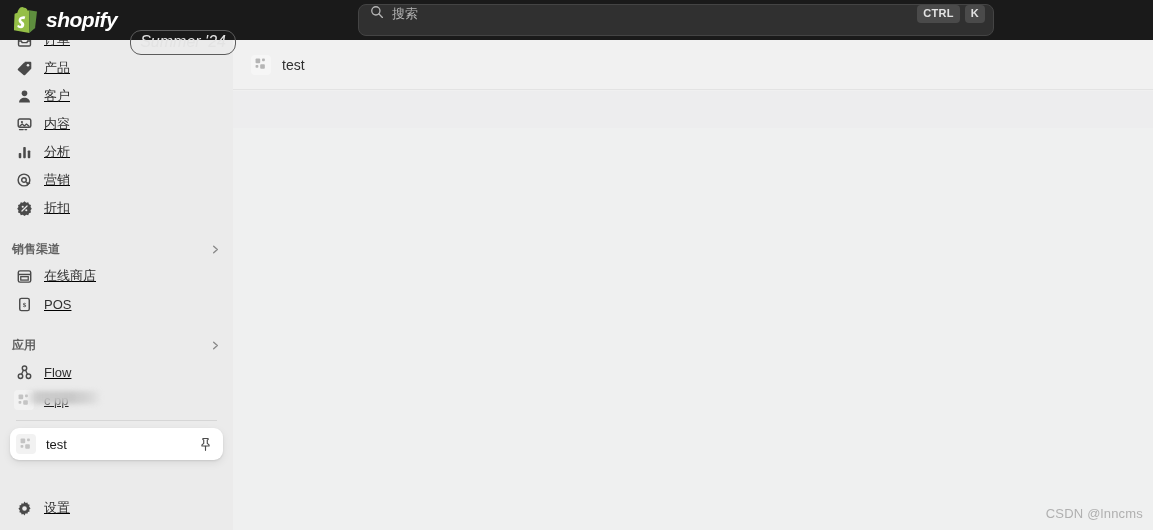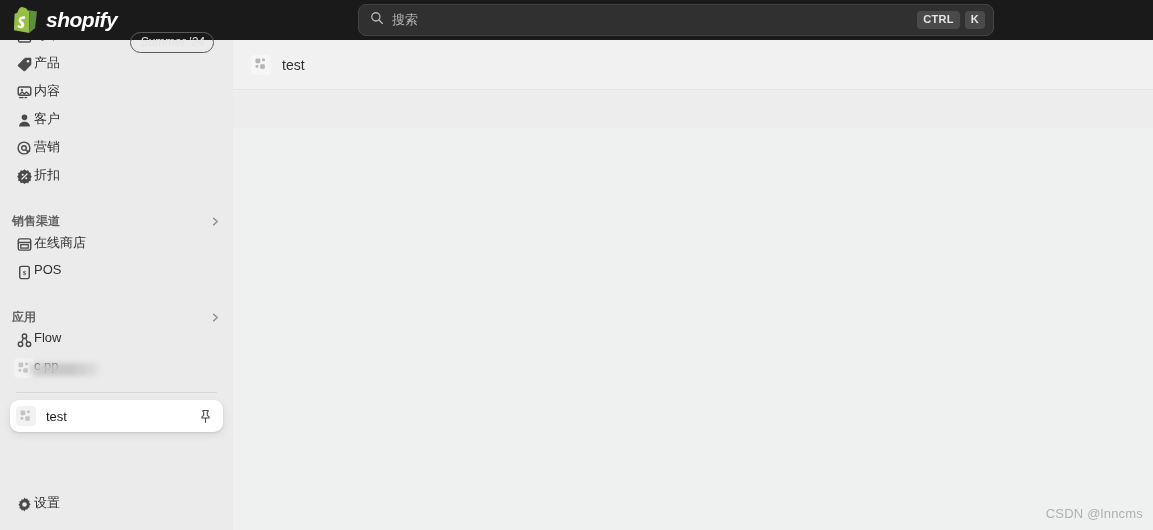--- a/index.html
+++ b/index.html
@@ -41,38 +41,38 @@
     font-weight: bold;
     font-style: italic;
     letter-spacing: -0.5px;
     font-family: "Liberation Sans", "DejaVu Sans", sans-serif;
   }
   .brand-badge {
     margin-left: 4px;
     border: 1px solid #5c5c5c;
     border-radius: 11px;
     color: #e3e3e3;
-    font-size: 12px;
+    font-size: 16px;
     font-style: italic;
     padding: 2px 9px 3px 9px;
     white-space: nowrap;
     margin-top: 45px;
   }
 
   .search-wrap {
     position: absolute;
     left: 358px;
     top: 4px;
     width: 636px;
     height: 32px;
     background: #303030;
     border: 1px solid #444444;
     border-radius: 8px;
     display: flex;
-    align-items: center;
+    align-items: flex-start;
     padding: 0 8px 0 11px;
   }
   .search-icon { flex: 0 0 auto; display: block; }
   .search-placeholder {
     flex: 1 1 auto;
     color: #b5b5b5;
     font-size: 13px;
     padding-left: 8px;
     white-space: nowrap;
     overflow: hidden;
@@ -100,26 +100,28 @@
     z-index: 20;
   }
   .nav-scroll {
     position: absolute;
     top: -14px;
     left: 0;
     width: 233px;
   }
   .nav-item {
     display: flex;
-    align-items: flex-start;
+    align-items: center;
     height: 28px;
     margin: 0 8px;
     padding: 0 6px;
     border-radius: 8px;
+    gap: 10px;
     cursor: pointer;
+    text-decoration: underline;
   }
   .nav-ico {
     flex: 0 0 auto;
     width: 20px; height: 20px;
     display: flex; align-items: center; justify-content: center;
   }
   .nav-label {
     font-size: 13px;
     color: #303030;
     white-space: nowrap;
@@ -309,40 +311,50 @@
             <path d="M10.4 2.2H17a1 1 0 011 1v6.6a1.3 1.3 0 01-.38.92l-6.9 6.9a1.3 1.3 0 01-1.84 0L2.4 12.12a1.3 1.3 0 010-1.84l6.9-6.9a1.3 1.3 0 01.92-.38z" fill="#4a4a4a"></path>
             <circle cx="14.1" cy="6.1" r="1.5" fill="#ebebeb"></circle>
           </svg>
         </span>
         <span class="nav-label">产品</span>
       </div>
 
       <div class="nav-item">
         <span class="nav-ico">
           <svg width="17" height="17" viewBox="0 0 20 20">
+            <circle cx="10" cy="6.3" r="3.3" fill="#4a4a4a"></circle>
+            <path d="M3.6 17.2c0-3.6 2.9-5.6 6.4-5.6s6.4 2 6.4 5.6z" fill="#4a4a4a"></path>
+          </svg>
+        </span>
+        <span class="nav-label">客户</span>
+      </div>
+
+      <div class="nav-item">
+        <span class="nav-ico">
+          <svg width="17" height="17" viewBox="0 0 20 20">
             <rect x="2.6" y="3.6" width="14.8" height="9.6" rx="1.8" fill="none" stroke="#4a4a4a" stroke-width="1.7"></rect>
             <circle cx="7" cy="7.2" r="1.3" fill="#4a4a4a"></circle>
             <path d="M4 12.4l3.3-3 2.6 2.3 2.4-2.2 3.4 2.9" fill="none" stroke="#4a4a4a" stroke-width="1.5" stroke-linejoin="round"></path>
             <line x1="4.2" y1="16" x2="8.4" y2="16" stroke="#4a4a4a" stroke-width="1.7" stroke-linecap="round"></line>
             <line x1="10.6" y1="16" x2="12.4" y2="16" stroke="#4a4a4a" stroke-width="1.7" stroke-linecap="round"></line>
           </svg>
         </span>
         <span class="nav-label">内容</span>
       </div>
 
       <div class="nav-item">
         <span class="nav-ico">
           <svg width="17" height="17" viewBox="0 0 20 20">
-            <circle cx="10" cy="6.3" r="3.3" fill="#4a4a4a"></circle>
-            <path d="M3.6 17.2c0-3.6 2.9-5.6 6.4-5.6s6.4 2 6.4 5.6z" fill="#4a4a4a"></path>
-          </svg>
-        </span>
-        <span class="nav-label">客户</span>
-      </div>
-
+            <rect x="3.2" y="10.5" width="3" height="6.2" rx="1" fill="#4a4a4a"></rect>
+            <rect x="8.5" y="3.4" width="3" height="13.3" rx="1" fill="#4a4a4a"></rect>
+            <rect x="13.8" y="7.6" width="3" height="9.1" rx="1" fill="#4a4a4a"></rect>
+          </svg>
+        </span>
+        <span class="nav-label">分析</span>
+      </div>
 
       <div class="nav-item">
         <span class="nav-ico">
           <svg width="17" height="17" viewBox="0 0 20 20">
             <circle cx="9.4" cy="9.4" r="6.9" fill="none" stroke="#4a4a4a" stroke-width="1.7"></circle>
             <circle cx="9.4" cy="9.4" r="2.7" fill="none" stroke="#4a4a4a" stroke-width="1.7"></circle>
             <path d="M11 11l6.2 2.4-2.5.9-.9 2.5z" fill="#4a4a4a"></path>
           </svg>
         </span>
         <span class="nav-label">营销</span>

